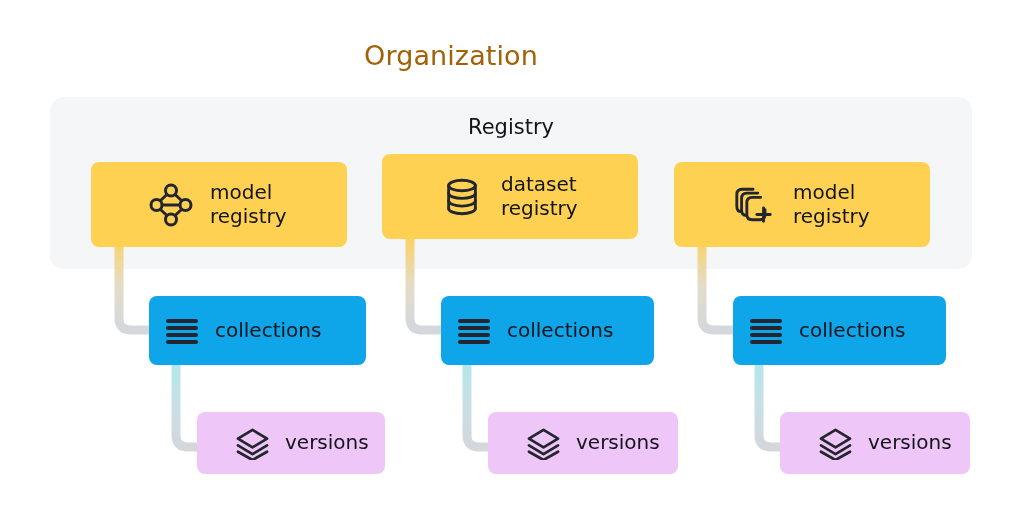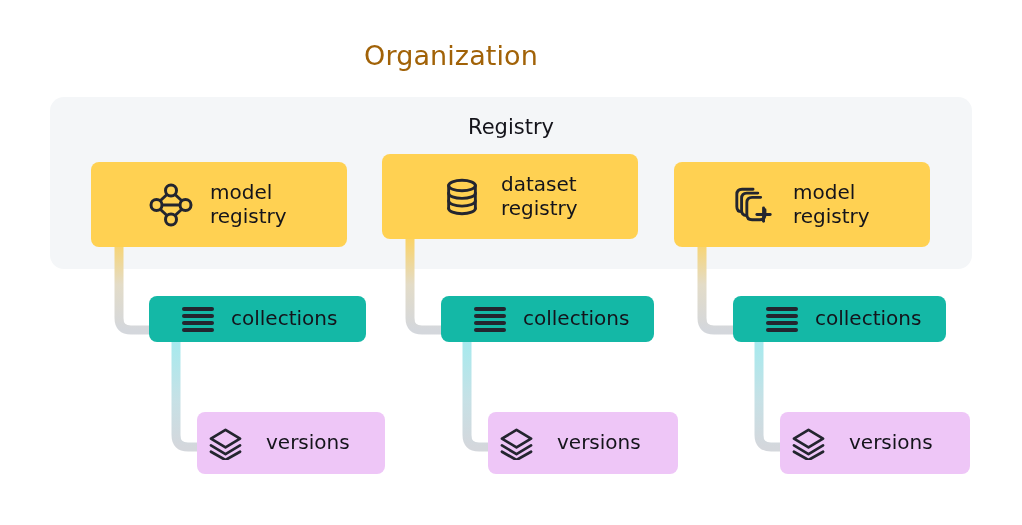--- a/index.html
+++ b/index.html
@@ -90,32 +90,31 @@
   .card.registry-card {
     background: #ffd152;
     width: 256px;
     height: 85px;
     padding-left: 58px;
   }
   .card.registry-card .icon-wrap { width: 44px; height: 44px; }
   .card.registry-card .card-label { margin-left: 17px; }
 
   .card.collections-card {
-    background: #14b8a6;
-    height: 46px;
-    padding-left: 32px;
+    background: #0ea5e9;
+    height: 69px;
+    padding-left: 16px;
   }
   .card.collections-card .icon-wrap { width: 34px; height: 34px; }
   .card.collections-card .card-label { margin-left: 16px; }
 
   .card.versions-card {
     background: #eec6f7;
     height: 62px;
-    padding-left: 12px;
-    gap: 8px;
+    padding-left: 39px;
   }
   .card.versions-card .icon-wrap { width: 33px; height: 33px; }
   .card.versions-card .card-label { margin-left: 16px; }
 
   
   #card-model      { left: 91px;  top: 162px; }
   #card-col-1      { left: 149px; top: 296px; width: 217px; }
   #card-ver-1      { left: 197px; top: 412px; width: 188px; }
   
   #card-dataset    { left: 382px; top: 154px; }

